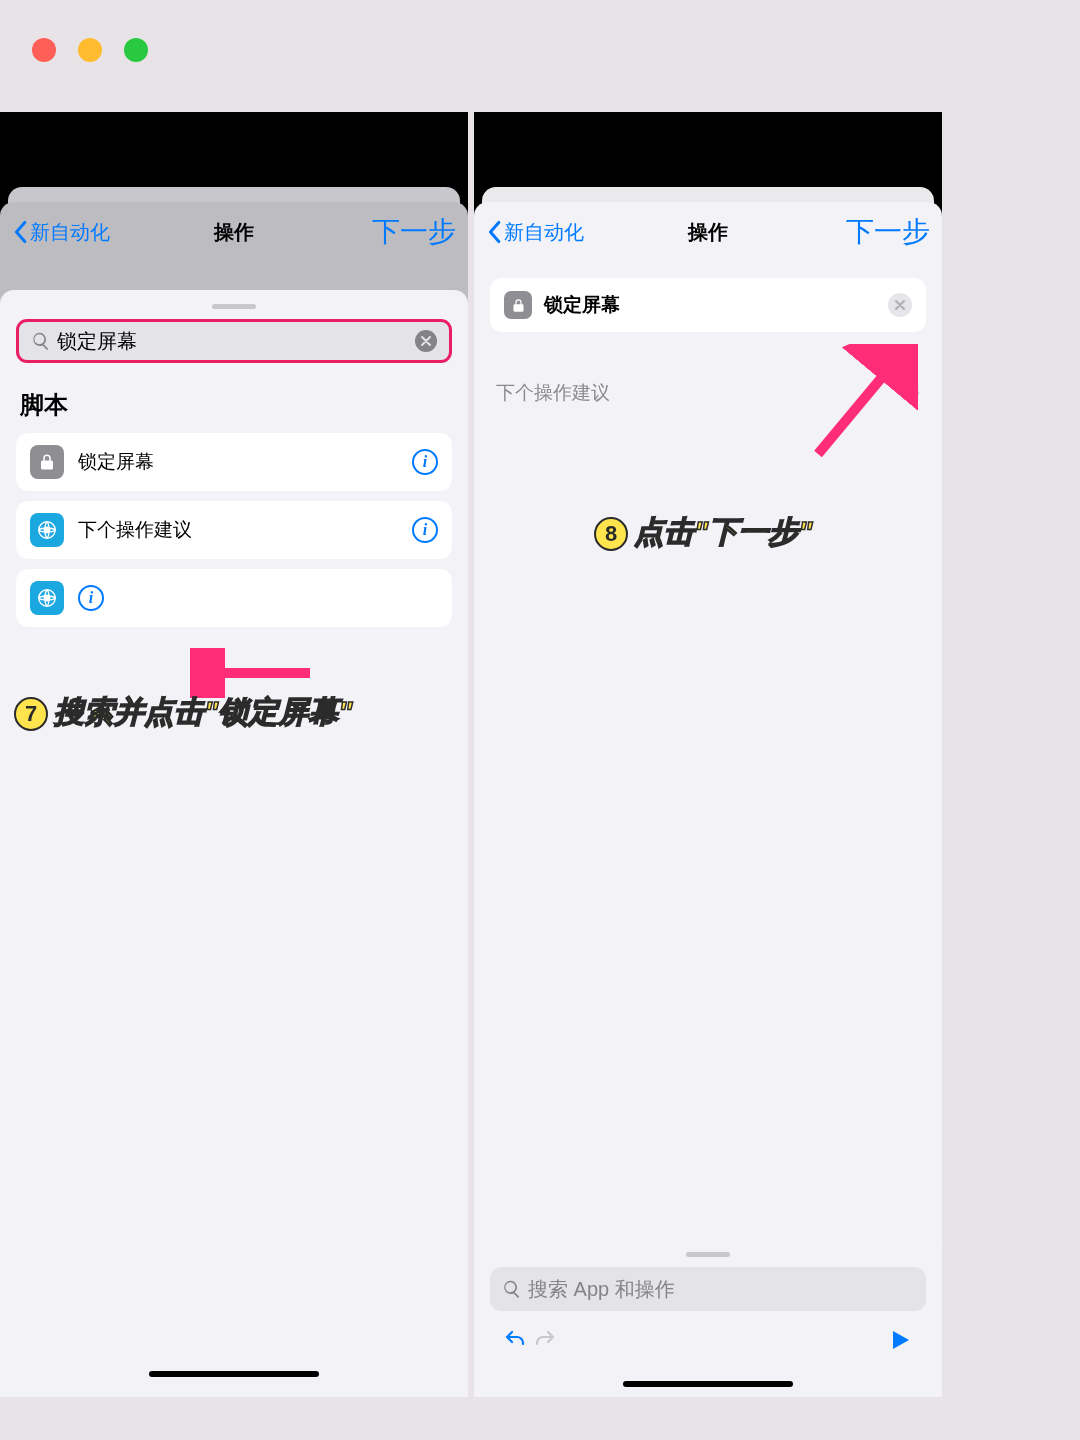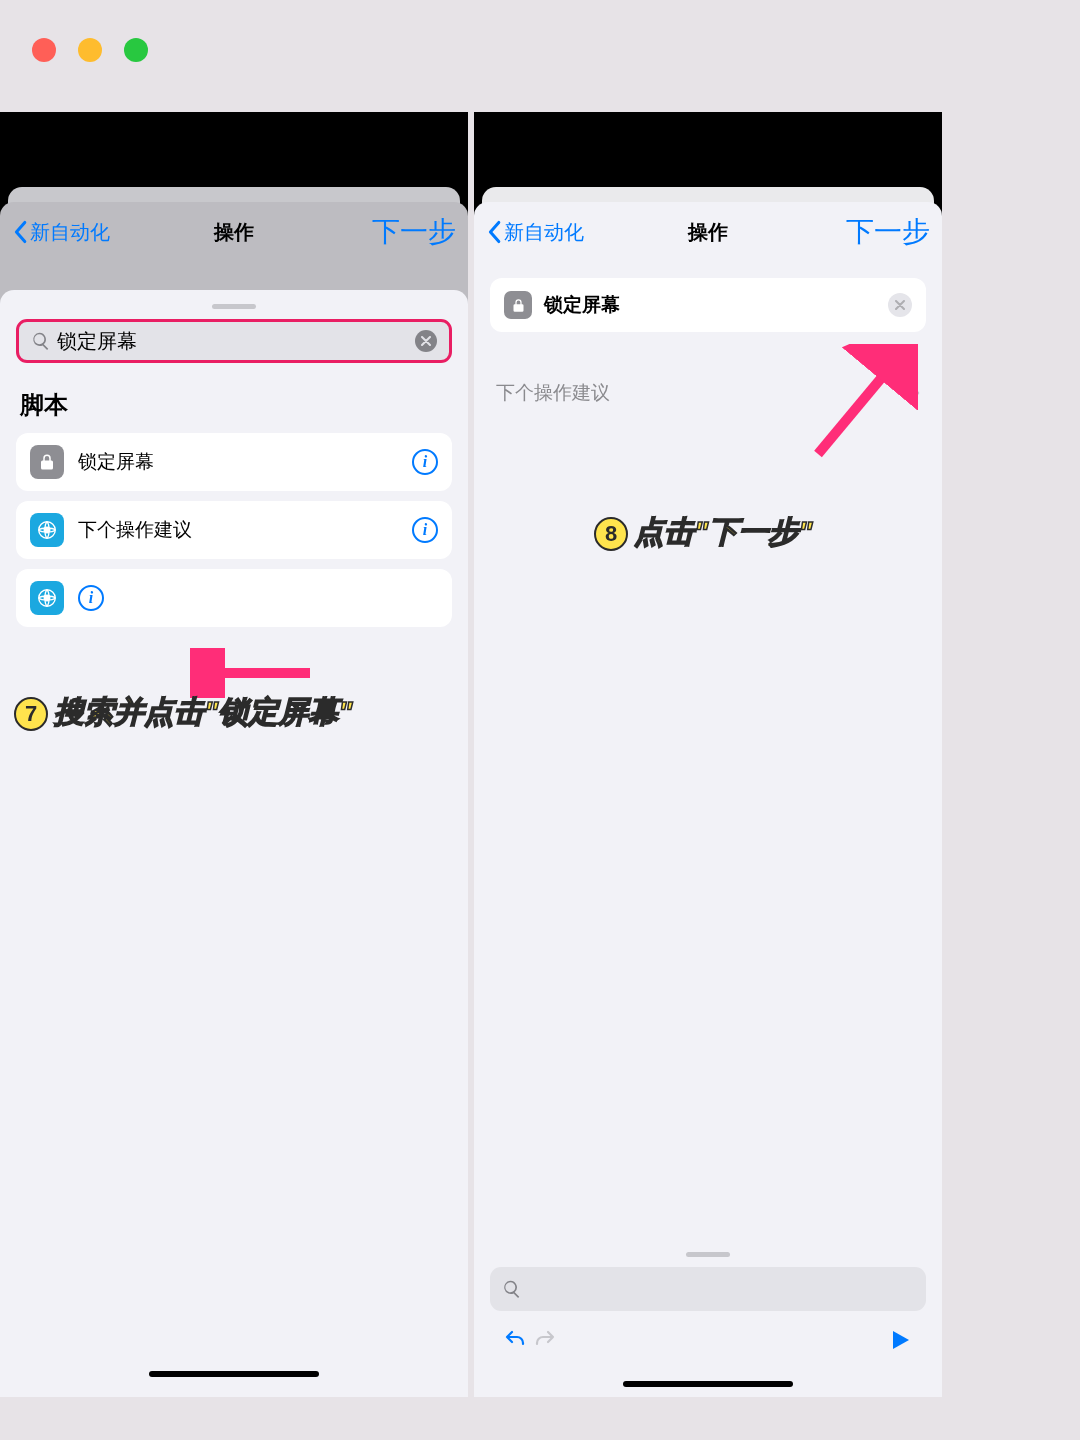--- a/index.html
+++ b/index.html
@@ -197,20 +197,21 @@
       <div class="annot" style="top:310px;left:120px;">
         <span class="annot-num">8</span><span>点击"下一步"</span>
       </div>
 
       <div class="bottom-panel">
         <div class="grabber"></div>
         <div class="search-box search-box-plain">
           <svg class="search-icon" viewBox="0 0 24 24">
               <path d="M10 2a8 8 0 015.3 13.9l5.4 5.4-1.4 1.4-5.4-5.4A8 8 0 1110 2zm0 2a6 6 0 100 12 6 6 0 000-12z"></path>
             </svg>
+          <span class="search-text search-ph">搜索 App 和操作</span>
         </div>
         <div class="toolbar">
           <div class="tb-btn undo">
             <svg viewBox="0 0 24 24">
                 <path d="M9 4L4 9l5 5M4 9h10a6 6 0 016 6v1" stroke-linecap="round" stroke-linejoin="round"></path>
               </svg>
           </div>
           <div class="tb-btn redo">
             <svg viewBox="0 0 24 24">
                 <path d="M15 4l5 5-5 5M20 9H10a6 6 0 00-6 6v1" stroke-linecap="round" stroke-linejoin="round"></path>

